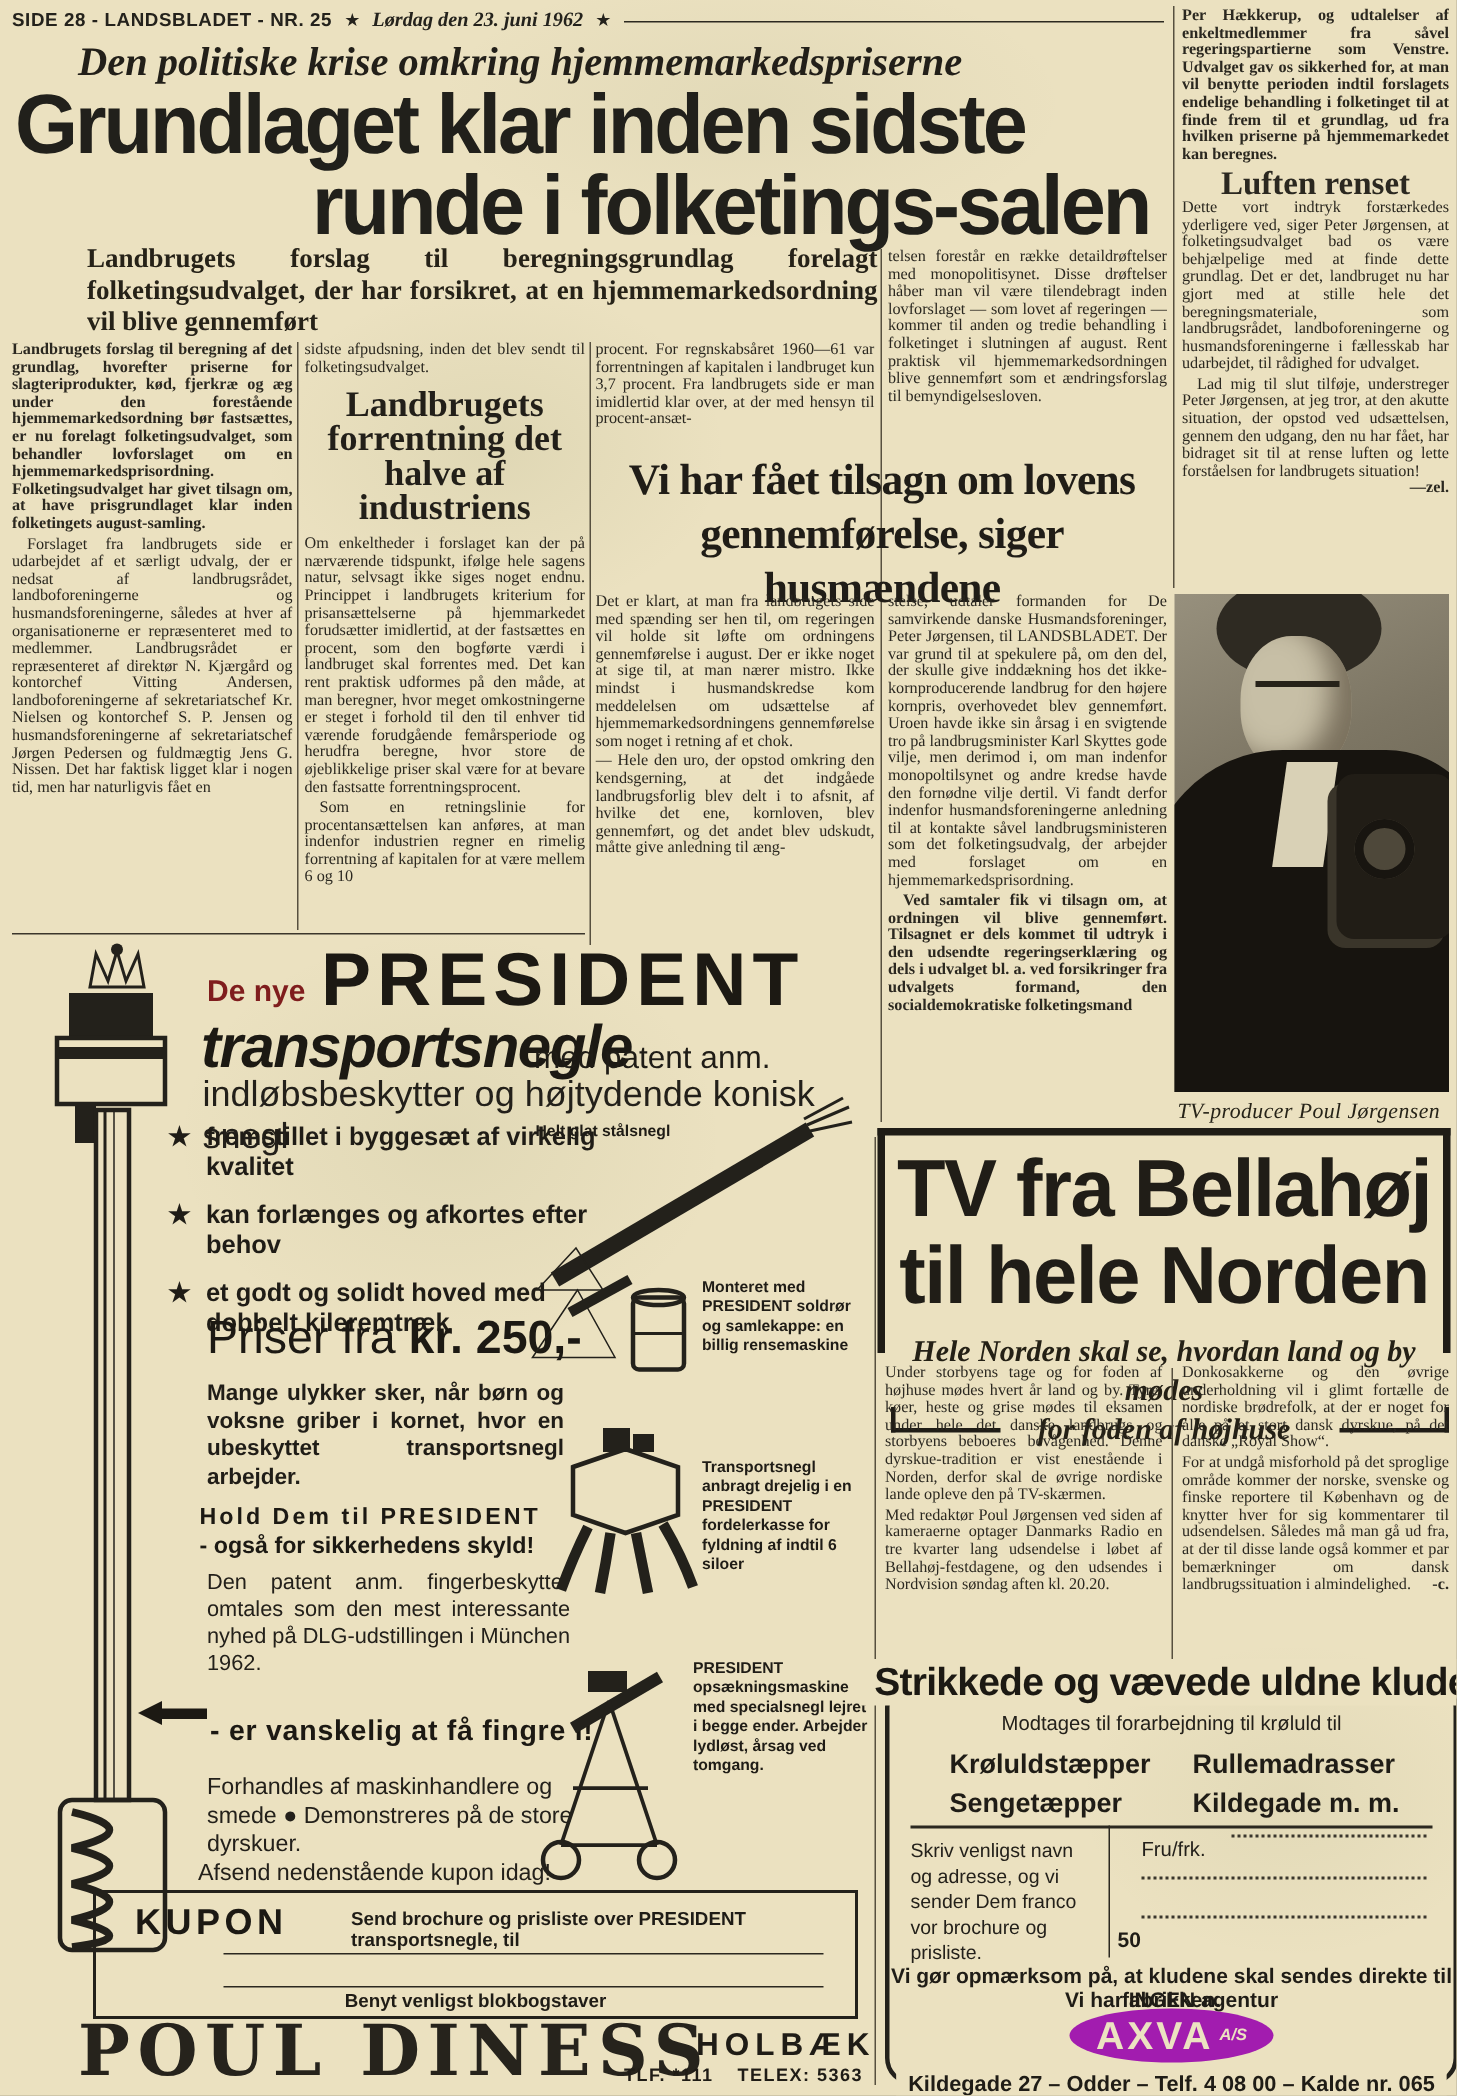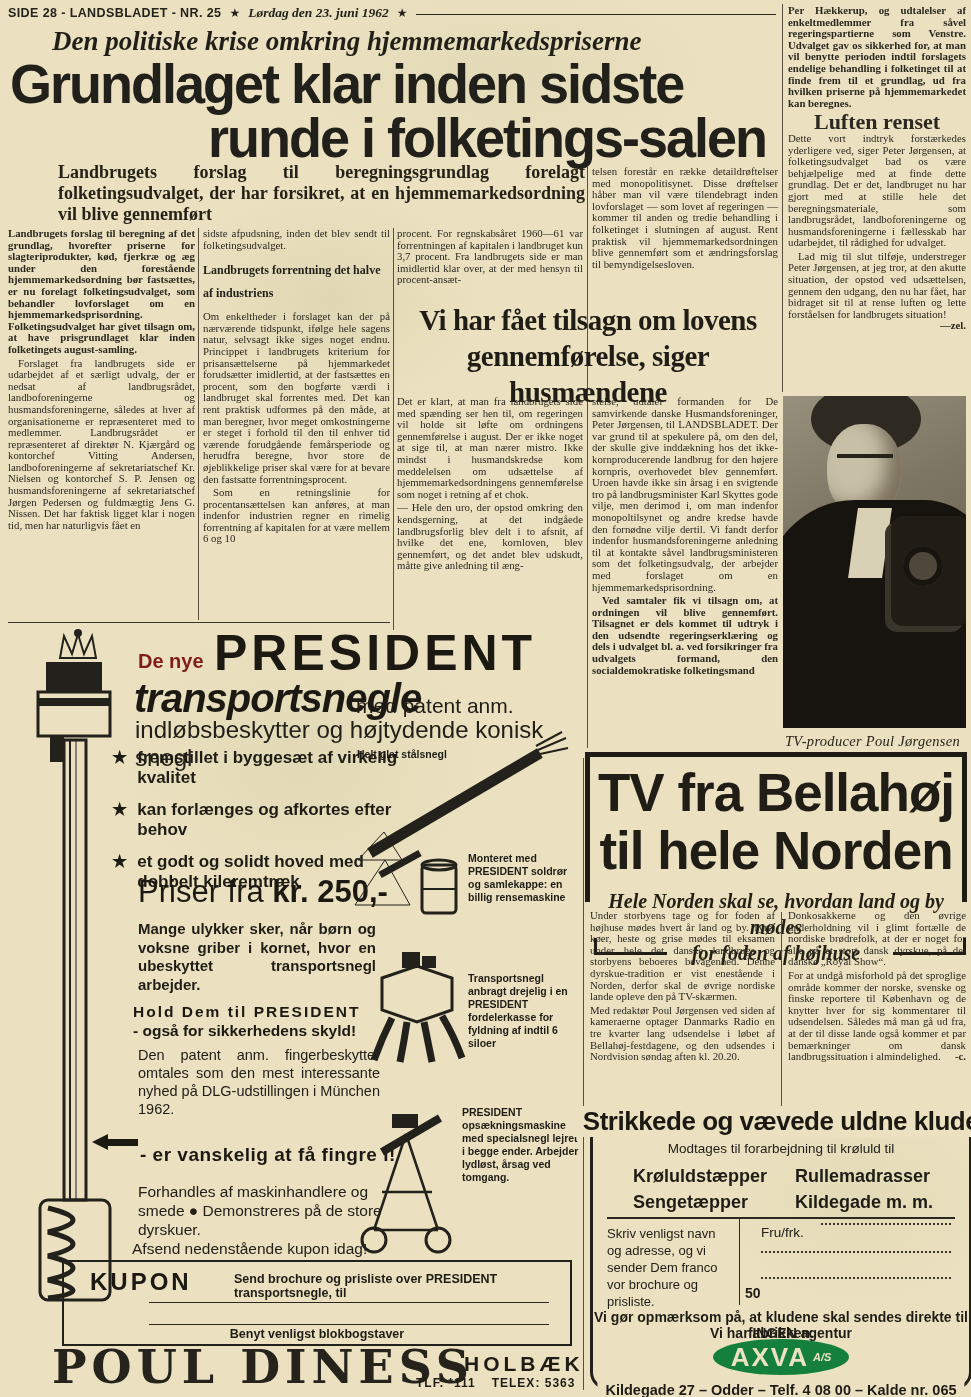--- a/index.html
+++ b/index.html
@@ -24,21 +24,21 @@
   
   .kicker{position:absolute;left:52px;top:26px;font-size:27px;font-weight:bold;font-style:italic;color:#221f19;white-space:nowrap;}
   .headline{position:absolute;font-family:"Liberation Sans",sans-serif;font-weight:bold;
             font-size:54px;letter-spacing:-2px;color:#21201b;white-space:nowrap;transform:scaleY(1.04);}
   .standfirst{position:absolute;left:58px;top:162px;width:527px;font-size:18px;line-height:21px;
               font-weight:bold;text-align:justify;color:#262218;}
   .bt{font-size:10.8px;line-height:11.6px;text-align:justify;color:#2b2820;}
   .bt p{margin:0 0 2px 0;text-indent:10px;}
   .bt p.noind{text-indent:0;}
   .bold{font-weight:bold;}
-  .colsub{font-size:12px;line-height:23px;font-weight:bold;text-align:left;color:#221f19;margin:8px 0 6px 0 !important;text-indent:0 !important;}
+  .colsub{font-size:24px;line-height:23px;font-weight:bold;text-align:center;color:#221f19;margin:8px 0 6px 0 !important;text-indent:0 !important;}
   .hus-head{position:absolute;left:396px;top:302px;width:384px;text-align:center;
             font-weight:bold;font-size:29px;line-height:36px;letter-spacing:-.5px;color:#201d17;}
   .luften{font-size:22px;font-weight:bold;text-align:center;margin:7px 0 5px 0 !important;text-indent:0 !important;}
   .fr{float:right;font-weight:bold;}
   
   .photo{position:absolute;left:783px;top:396px;width:183px;height:332px;overflow:hidden;
          background:linear-gradient(155deg,#97907d 0%,#7d7664 35%,#57513f 100%);}
   .ph-hair{position:absolute;left:28px;top:-12px;width:110px;height:70px;border-radius:50%;background:#2e2a22;}
   .ph-face{position:absolute;left:44px;top:28px;width:74px;height:92px;border-radius:46%;background:#c7bfa6;
            box-shadow:inset -14px -10px 18px rgba(60,50,35,.55);}
@@ -124,21 +124,21 @@
   .wool-note{position:absolute;left:14px;top:102px;width:122px;font-family:"Liberation Sans",sans-serif;
              font-size:13px;line-height:17px;color:#23201a;}
   .wool-50{position:absolute;left:152px;top:162px;font-family:"Liberation Sans",sans-serif;font-weight:bold;
            font-size:14px;color:#1f1c16;}
   .wool-fru{position:absolute;left:168px;top:102px;font-family:"Liberation Sans",sans-serif;font-size:13.5px;color:#23201a;}
   .wool-dots{position:absolute;border-bottom:2px dotted #3a362c;}
   .wool-notice1{position:absolute;left:0;right:0;top:186px;text-align:center;font-family:"Liberation Sans",sans-serif;
                 font-weight:bold;font-size:14px;color:#1f1c16;}
   .wool-notice2{position:absolute;left:0;right:0;top:202px;text-align:center;font-family:"Liberation Sans",sans-serif;
                 font-weight:bold;font-size:14px;color:#1f1c16;}
-  .axva{position:absolute;left:50%;transform:translateX(-50%);top:216px;width:136px;height:36px;background:#15803d;
+  .axva{position:absolute;left:50%;transform:translateX(-50%);top:216px;width:136px;height:36px;background:#a21caf;
         border-radius:50%;display:flex;align-items:center;justify-content:center;gap:4px;color:#ece2c1;}
   .axva .nm{font-family:"Liberation Sans",sans-serif;font-weight:bold;font-size:26px;letter-spacing:2px;}
   .axva .as{font-family:"Liberation Sans",sans-serif;font-weight:bold;font-size:11px;font-style:italic;}
   .wool-addr{position:absolute;left:50%;transform:translateX(-50%);bottom:-11px;background:#ebe1c0;padding:0 8px;
              font-family:"Liberation Sans",sans-serif;font-weight:bold;font-size:14.5px;color:#1f1c16;white-space:nowrap;}
   svg .ln{stroke:#23211b;fill:none;}
 </style>
 </head>
 <body>
 

